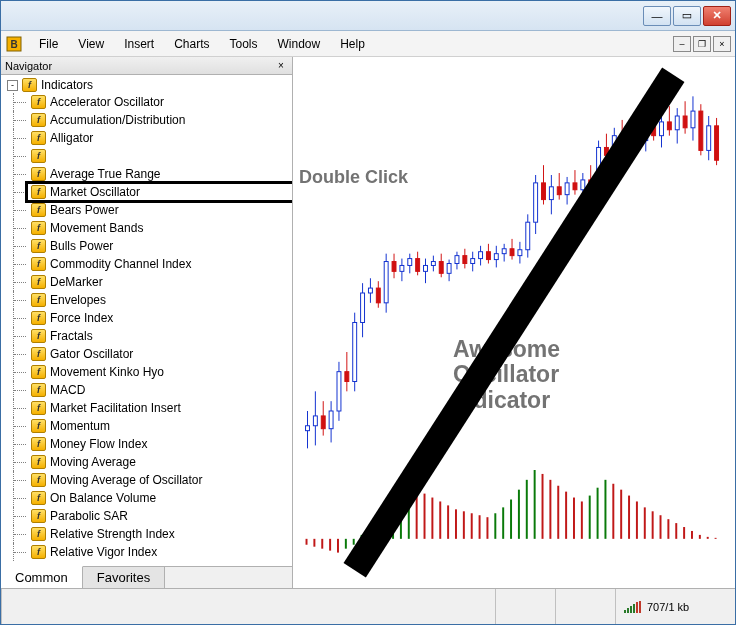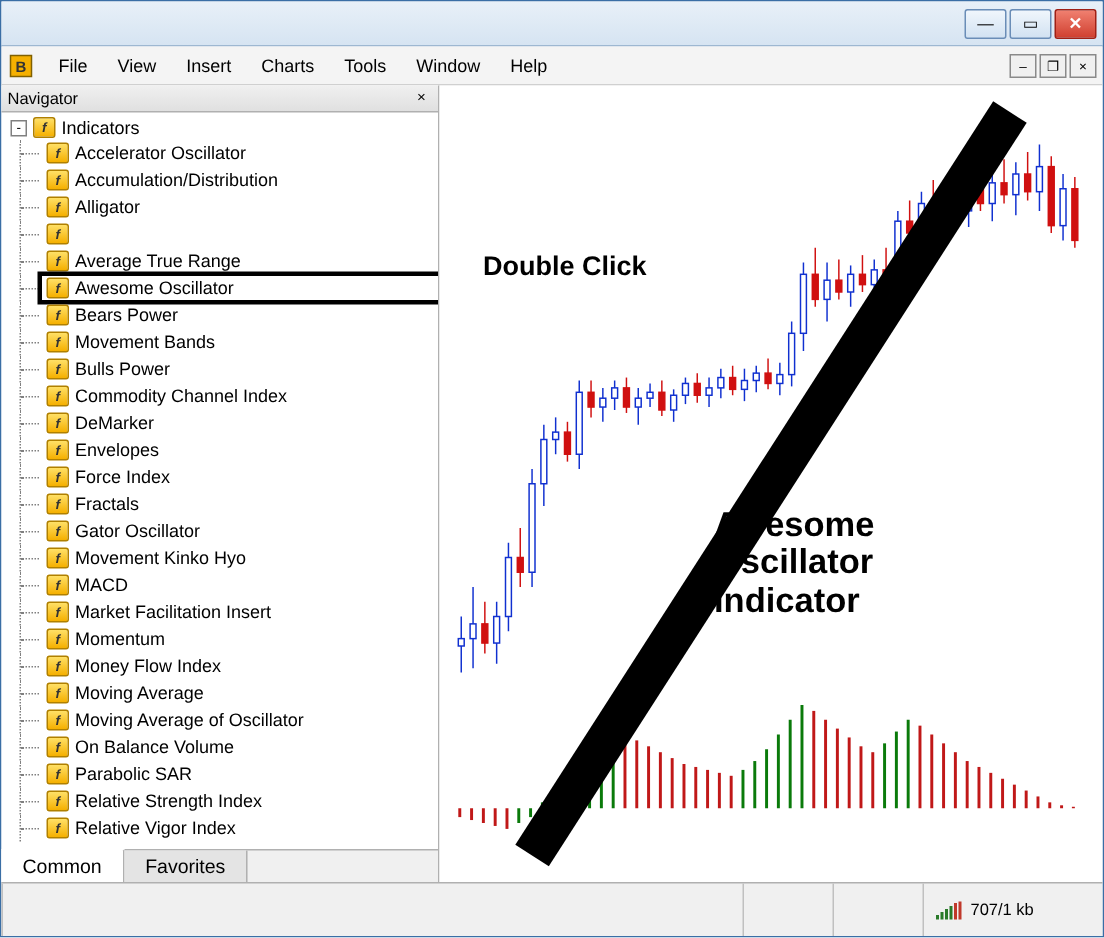--- a/index.html
+++ b/index.html
@@ -38,21 +38,21 @@
   .f-icon { width: 15px; height: 14px; background: linear-gradient(#ffe066,#f5b000); border: 1px solid #b08000; border-radius: 2px; display: inline-flex; align-items: center; justify-content: center; margin-right: 4px; font-size: 9px; font-style: italic; font-weight: bold; color: #333; }
   .tree-item.highlighted { position: relative; }
   .tree-item.highlighted::after { content: ""; position: absolute; left: 24px; top: -2px; right: -4px; bottom: -2px; border: 3px solid #000; pointer-events: none; }
   .nav-tabs { height: 22px; display: flex; border-top: 1px solid #b0b0b0; background: #f0f0f0; }
   .nav-tab { padding: 3px 14px; border-right: 1px solid #b0b0b0; font-size: 13px; cursor: pointer; background: #e4e4e4; }
   .nav-tab.active { background: #fff; border-top: 1px solid #fff; margin-top: -1px; }
   
   
   .chart { flex: 1; position: relative; background: #fff; }
   .chart svg { position: absolute; inset: 0; width: 100%; height: 100%; }
-  .annotation { position: absolute; font-family: Arial, sans-serif; font-weight: bold; color: #000000; margin-left: 23px; }
+  .annotation { position: absolute; font-family: Arial, sans-serif; font-weight: bold; color: #737373; }
   .anno-dbl { left: 6px; top: 110px; font-size: 18px; }
   .anno-label { left: 160px; top: 280px; font-size: 23px; line-height: 1.1; }
   .anno-line { position: absolute; left: 150px; top: 370px; width: 40px; height: 60px; }
   
   
   .statusbar { height: 36px; border-top: 1px solid #b0b0b0; background: #f0f0f0; display: flex; align-items: center; }
   .statusbar .sb-seg { border-left: 1px solid #c0c0c0; height: 100%; display: flex; align-items: center; padding: 0 8px; font-size: 11px; }
   .statusbar .sb-flex { flex: 1; }
   .conn-bars { display: inline-flex; align-items: flex-end; gap: 1px; height: 12px; margin-right: 6px; }
   .conn-bars span { width: 2px; background: #2a7a2a; }
@@ -119,21 +119,21 @@
               <span class="f-icon">f</span>
             </div>
             <div class="tree-item">
               <span class="dotline"></span>
               <span class="f-icon">f</span>
               <span>Average True Range</span>
             </div>
             <div class="tree-item highlighted">
               <span class="dotline"></span>
               <span class="f-icon">f</span>
-              <span>Awesome Oscillator</span>
+              <span>Market Oscillator</span>
             </div>
             <div class="tree-item">
               <span class="dotline"></span>
               <span class="f-icon">f</span>
               <span>Bears Power</span>
             </div>
             <div class="tree-item">
               <span class="dotline"></span>
               <span class="f-icon">f</span>
               <span>Movement Bands</span>

